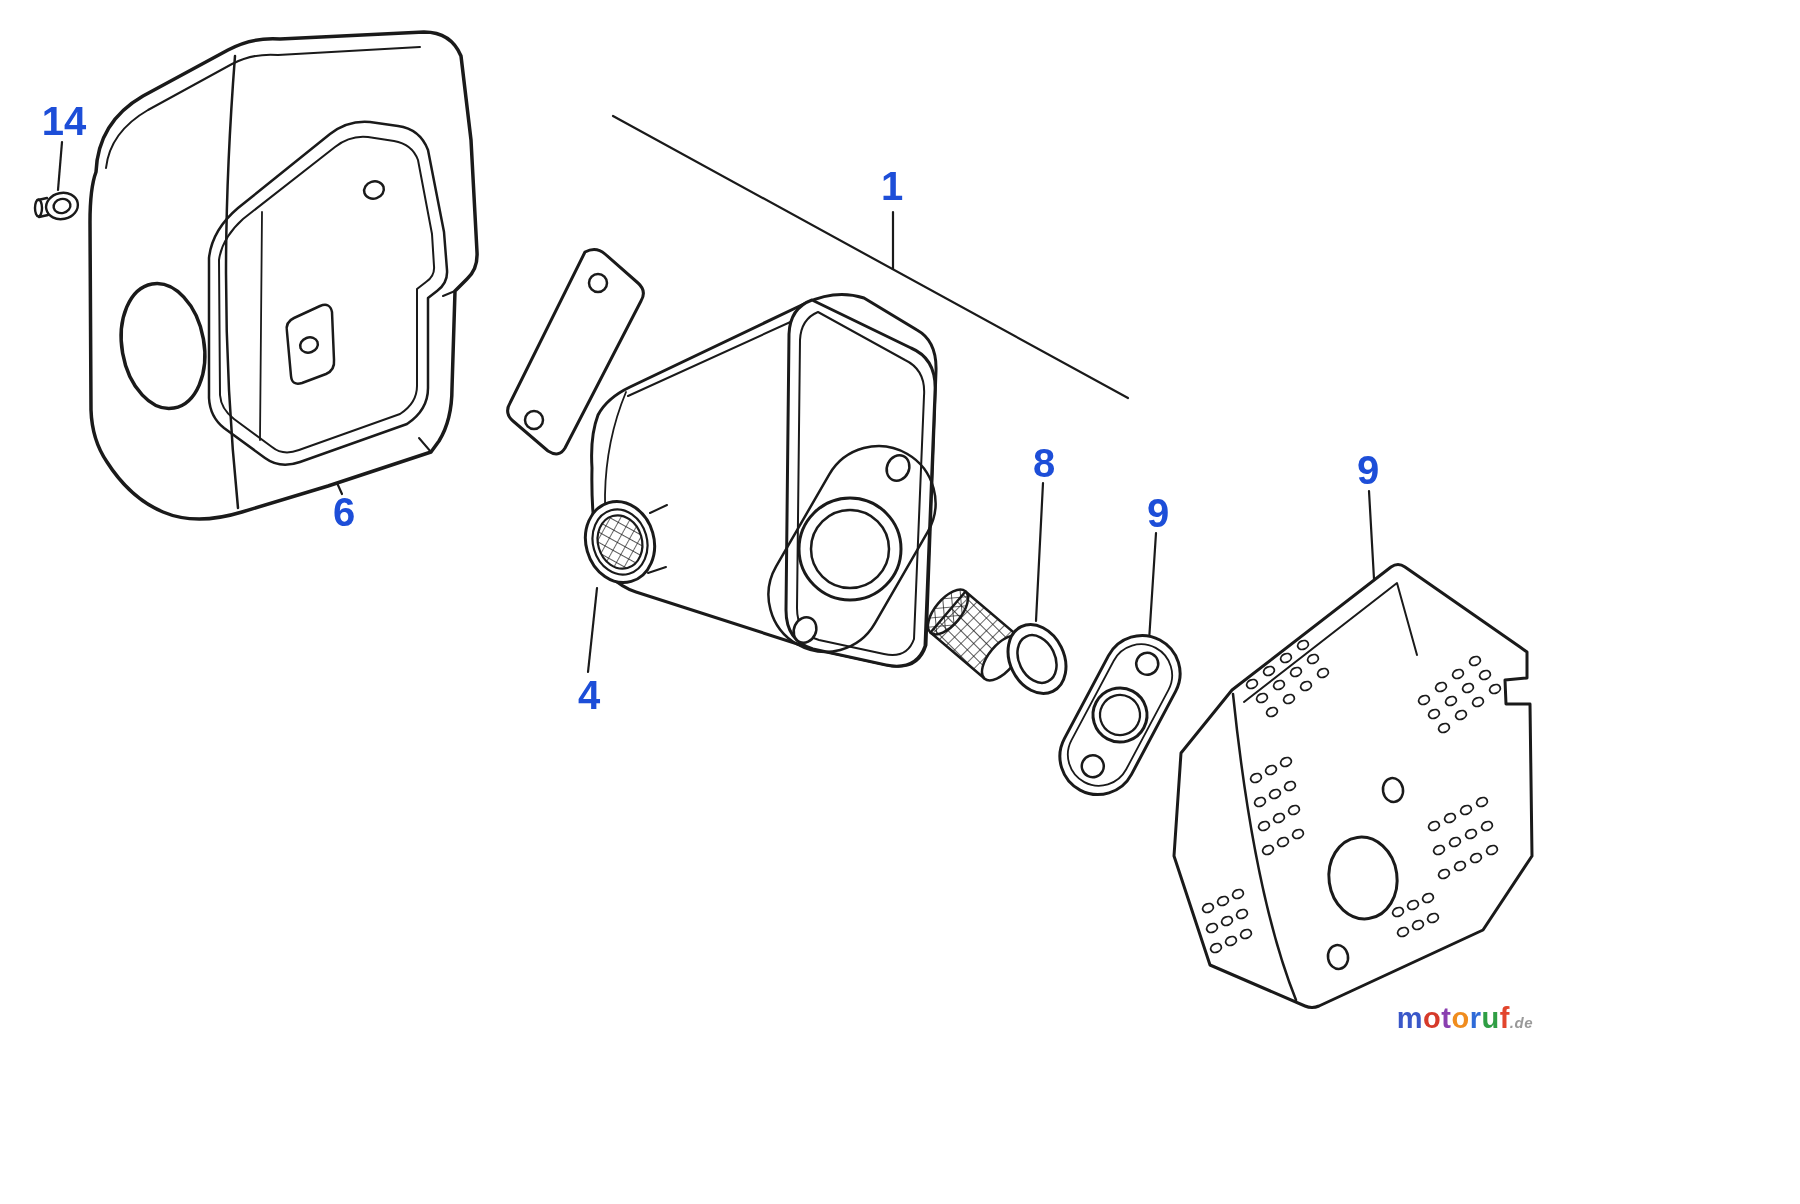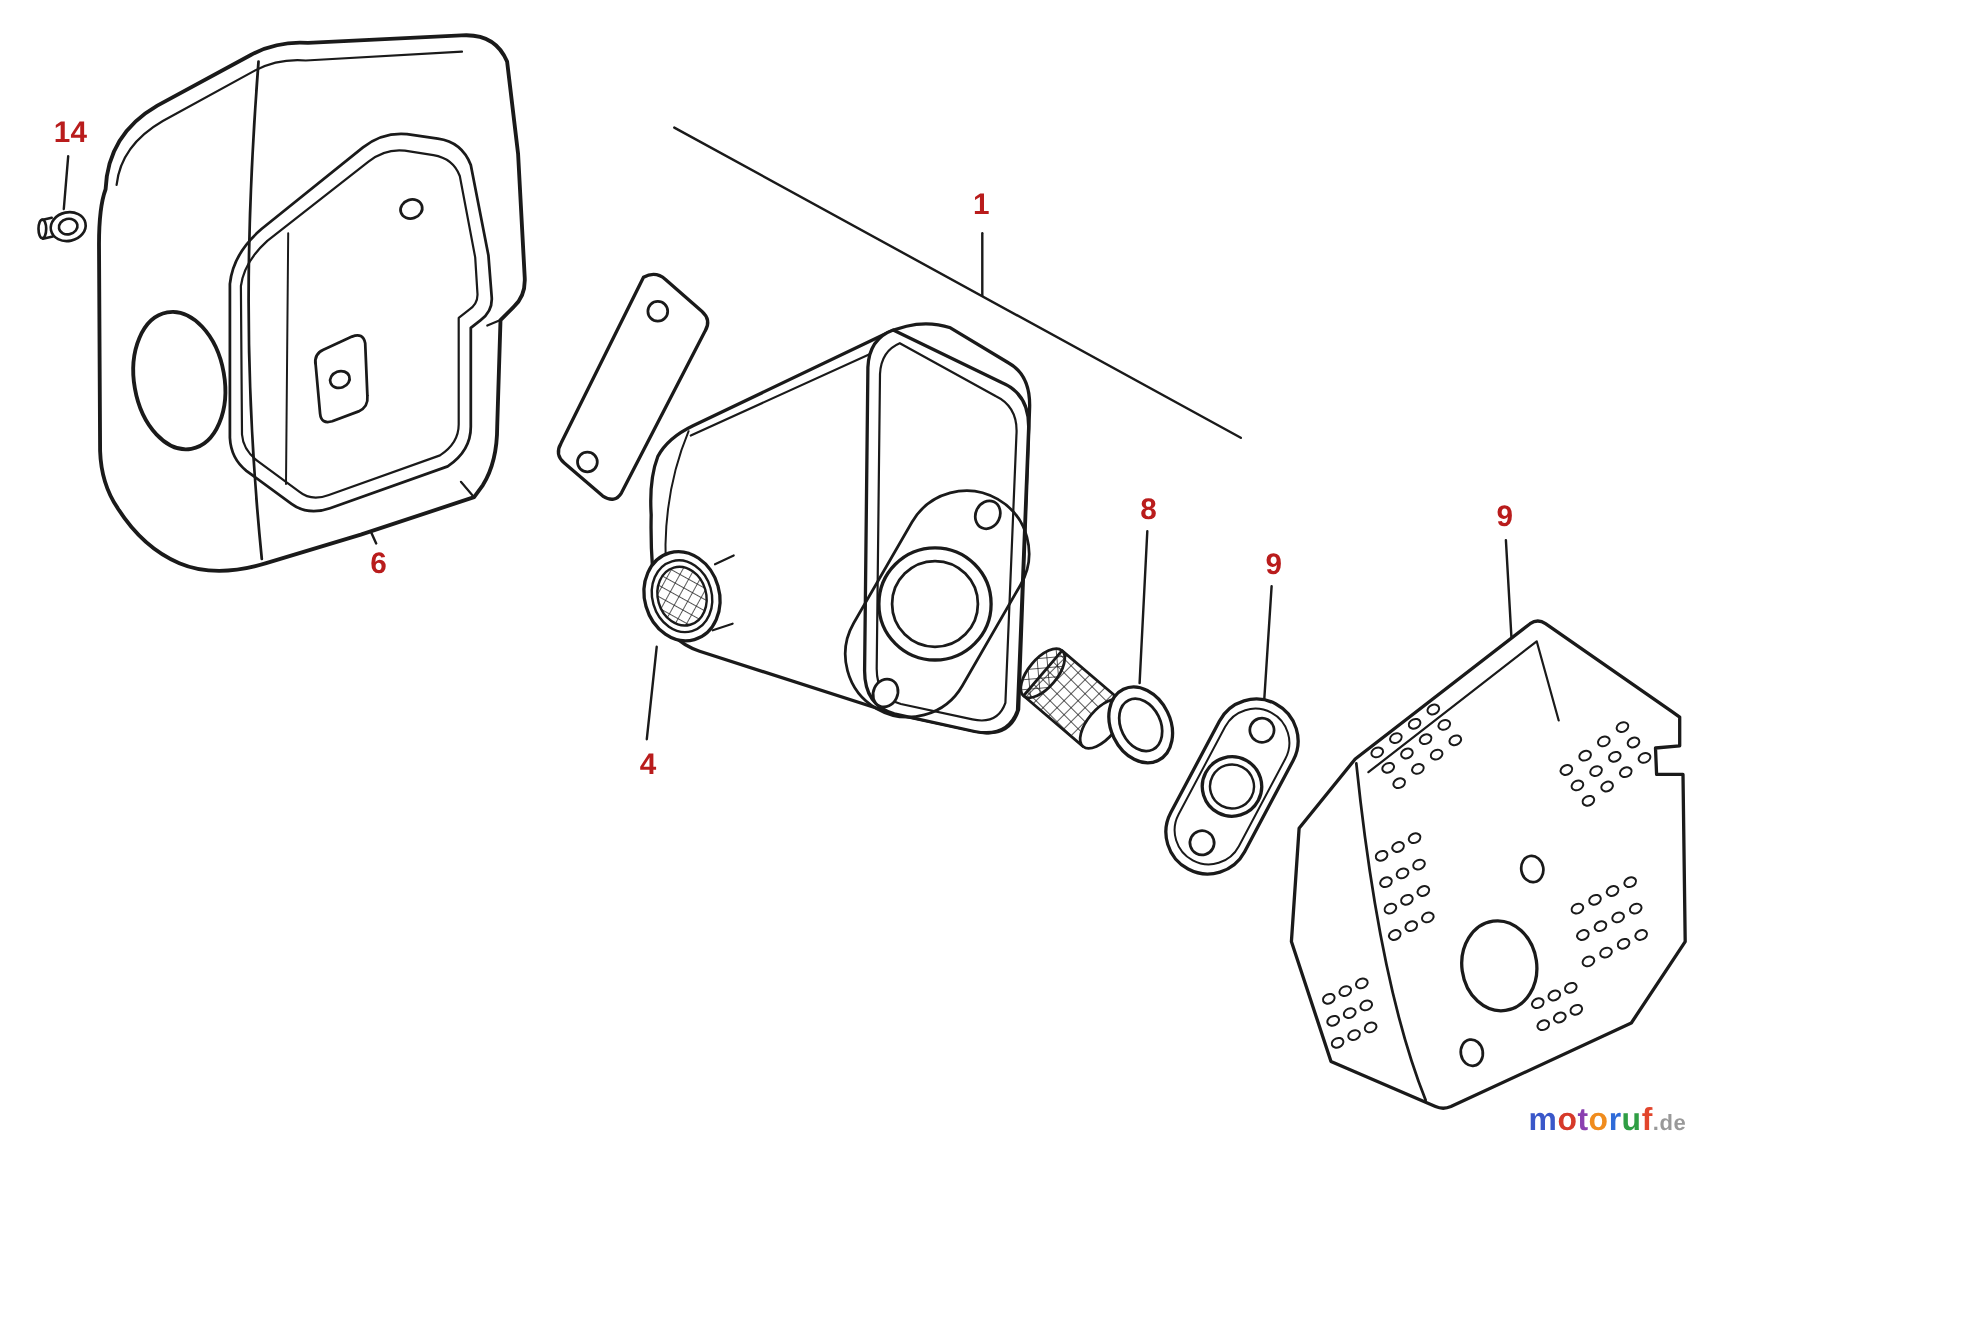--- a/index.html
+++ b/index.html
@@ -1,23 +1,23 @@
 <!DOCTYPE html>
 <html><head>
 <meta charset="utf-8">
 <style>
   html,body{margin:0;padding:0;background:#ffffff;}
   .stage{position:relative;width:1800px;height:1204px;background:#ffffff;overflow:hidden;
          font-family:"Liberation Sans",sans-serif;}
   .stage svg{position:absolute;left:0;top:0;}
-  .part-num{position:absolute;transform:translate(-50%,-50%);font-weight:bold;font-size:27px;
-            color:#b91c1c;line-height:1;font-family:"Liberation Sans",sans-serif;}
+  .part-num{position:absolute;transform:translate(-50%,-50%);font-weight:bold;font-size:40px;
+            color:#1d4ed8;line-height:1;font-family:"Liberation Sans",sans-serif;}
   .watermark{position:absolute;right:267px;top:1002px;font-size:29px;font-weight:bold;
              letter-spacing:.5px;text-decoration:none;cursor:pointer;}
-  .wm-suffix{font-size:20px;font-weight:bold;}
+  .wm-suffix{font-size:15px;font-weight:bold;font-style:italic;}
 </style>
 </head>
 <body>
 
 <div class="stage">
 
 <svg width="1800" height="1204" viewBox="0 0 1800 1204">
   <defs>
     <pattern id="mesh" width="9" height="9" patternUnits="userSpaceOnUse" patternTransform="rotate(45)">
       <path d="M0,0 L0,9 M0,0 L9,0" stroke="#1a1a1a" stroke-width="1.3" fill="none"></path>

